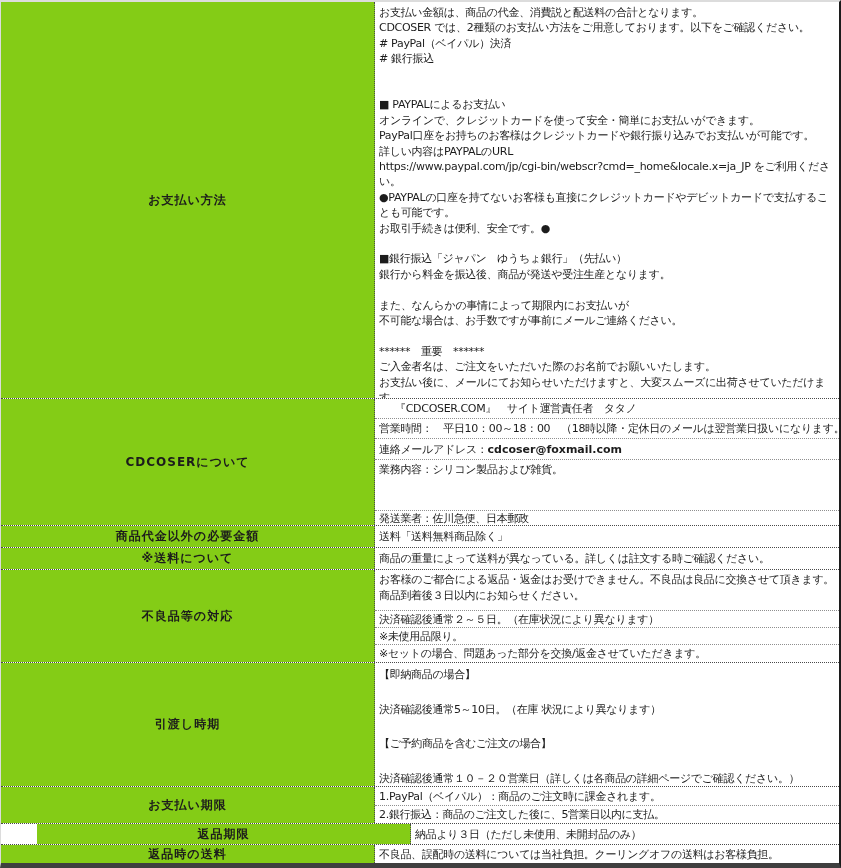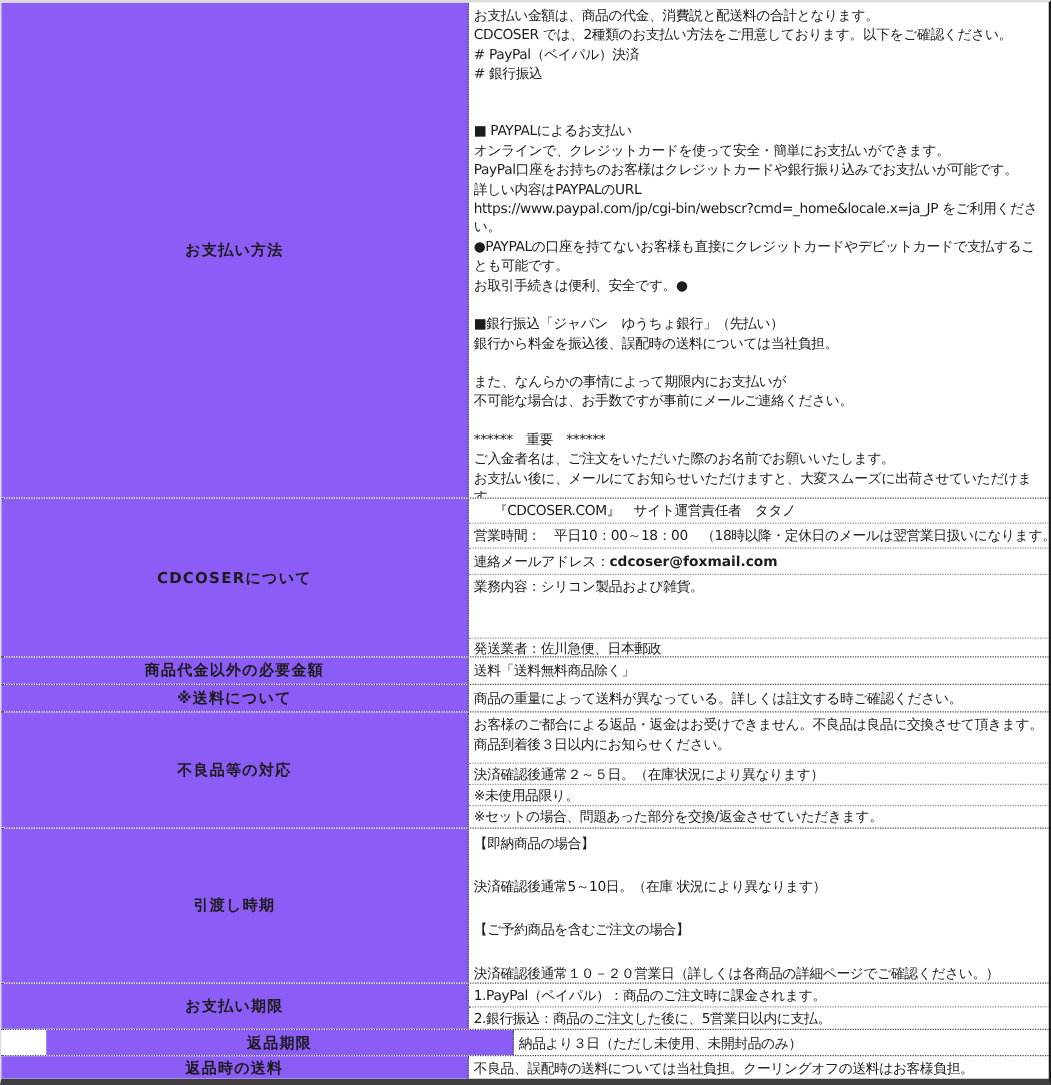--- a/index.html
+++ b/index.html
@@ -25,24 +25,24 @@
   .row + .row { border-top: 1px dotted #4a4a4a; }
   .hcell {
     flex: 0 0 374px;
     border-right: 1px dotted #4a4a4a;
     display: flex;
     align-items: center;
     justify-content: center;
     font-weight: bold;
     font-size: 12px;
     letter-spacing: 1px;
-    background: #8b5cf6;
+    background: #84cc16;
     text-align: center;
   }
-  .row-payment .hcell { background: #8b5cf6; }
+  .row-payment .hcell { background: #84cc16; }
   .ccell {
     flex: 1 1 auto;
     min-width: 0;
     font-size: 11px;
     letter-spacing: -0.3px;
     overflow: hidden;
   }
   
   .row-payment      { height: 396px; }
   .row-about        { height: 127px; }
@@ -105,21 +105,21 @@
         <div class="pm-line"></div>
         <div class="pm-line">■ PAYPALによるお支払い</div>
         <div class="pm-line">オンラインで、クレジットカードを使って安全・簡単にお支払いができます。</div>
         <div class="pm-line">PayPal口座をお持ちのお客様はクレジットカードや銀行振り込みでお支払いが可能です。</div>
         <div class="pm-line">詳しい内容はPAYPALのURL</div>
         <div class="pm-line">https://www.paypal.com/jp/cgi-bin/webscr?cmd=_home&amp;locale.x=ja_JP をご利用ください。</div>
         <div class="pm-line">●PAYPALの口座を持てないお客様も直接にクレジットカードやデビットカードで支払することも可能です。</div>
         <div class="pm-line">お取引手続きは便利、安全です。●</div>
         <div class="pm-line"></div>
         <div class="pm-line">■銀行振込「ジャパン　ゆうちょ銀行」（先払い）</div>
-        <div class="pm-line">銀行から料金を振込後、誤配時の送料については当社負担。</div>
+        <div class="pm-line">銀行から料金を振込後、商品が発送や受注生産となります。</div>
         <div class="pm-line"></div>
         <div class="pm-line">また、なんらかの事情によって期限内にお支払いが</div>
         <div class="pm-line">不可能な場合は、お手数ですが事前にメールご連絡ください。</div>
         <div class="pm-line"></div>
         <div class="pm-line">******　重要　******</div>
         <div class="pm-line">ご入金者名は、ご注文をいただいた際のお名前でお願いいたします。</div>
         <div class="pm-line">お支払い後に、メールにてお知らせいただけますと、大変スムーズに出荷させていただけます。</div>
 
       </div>
     </div>

